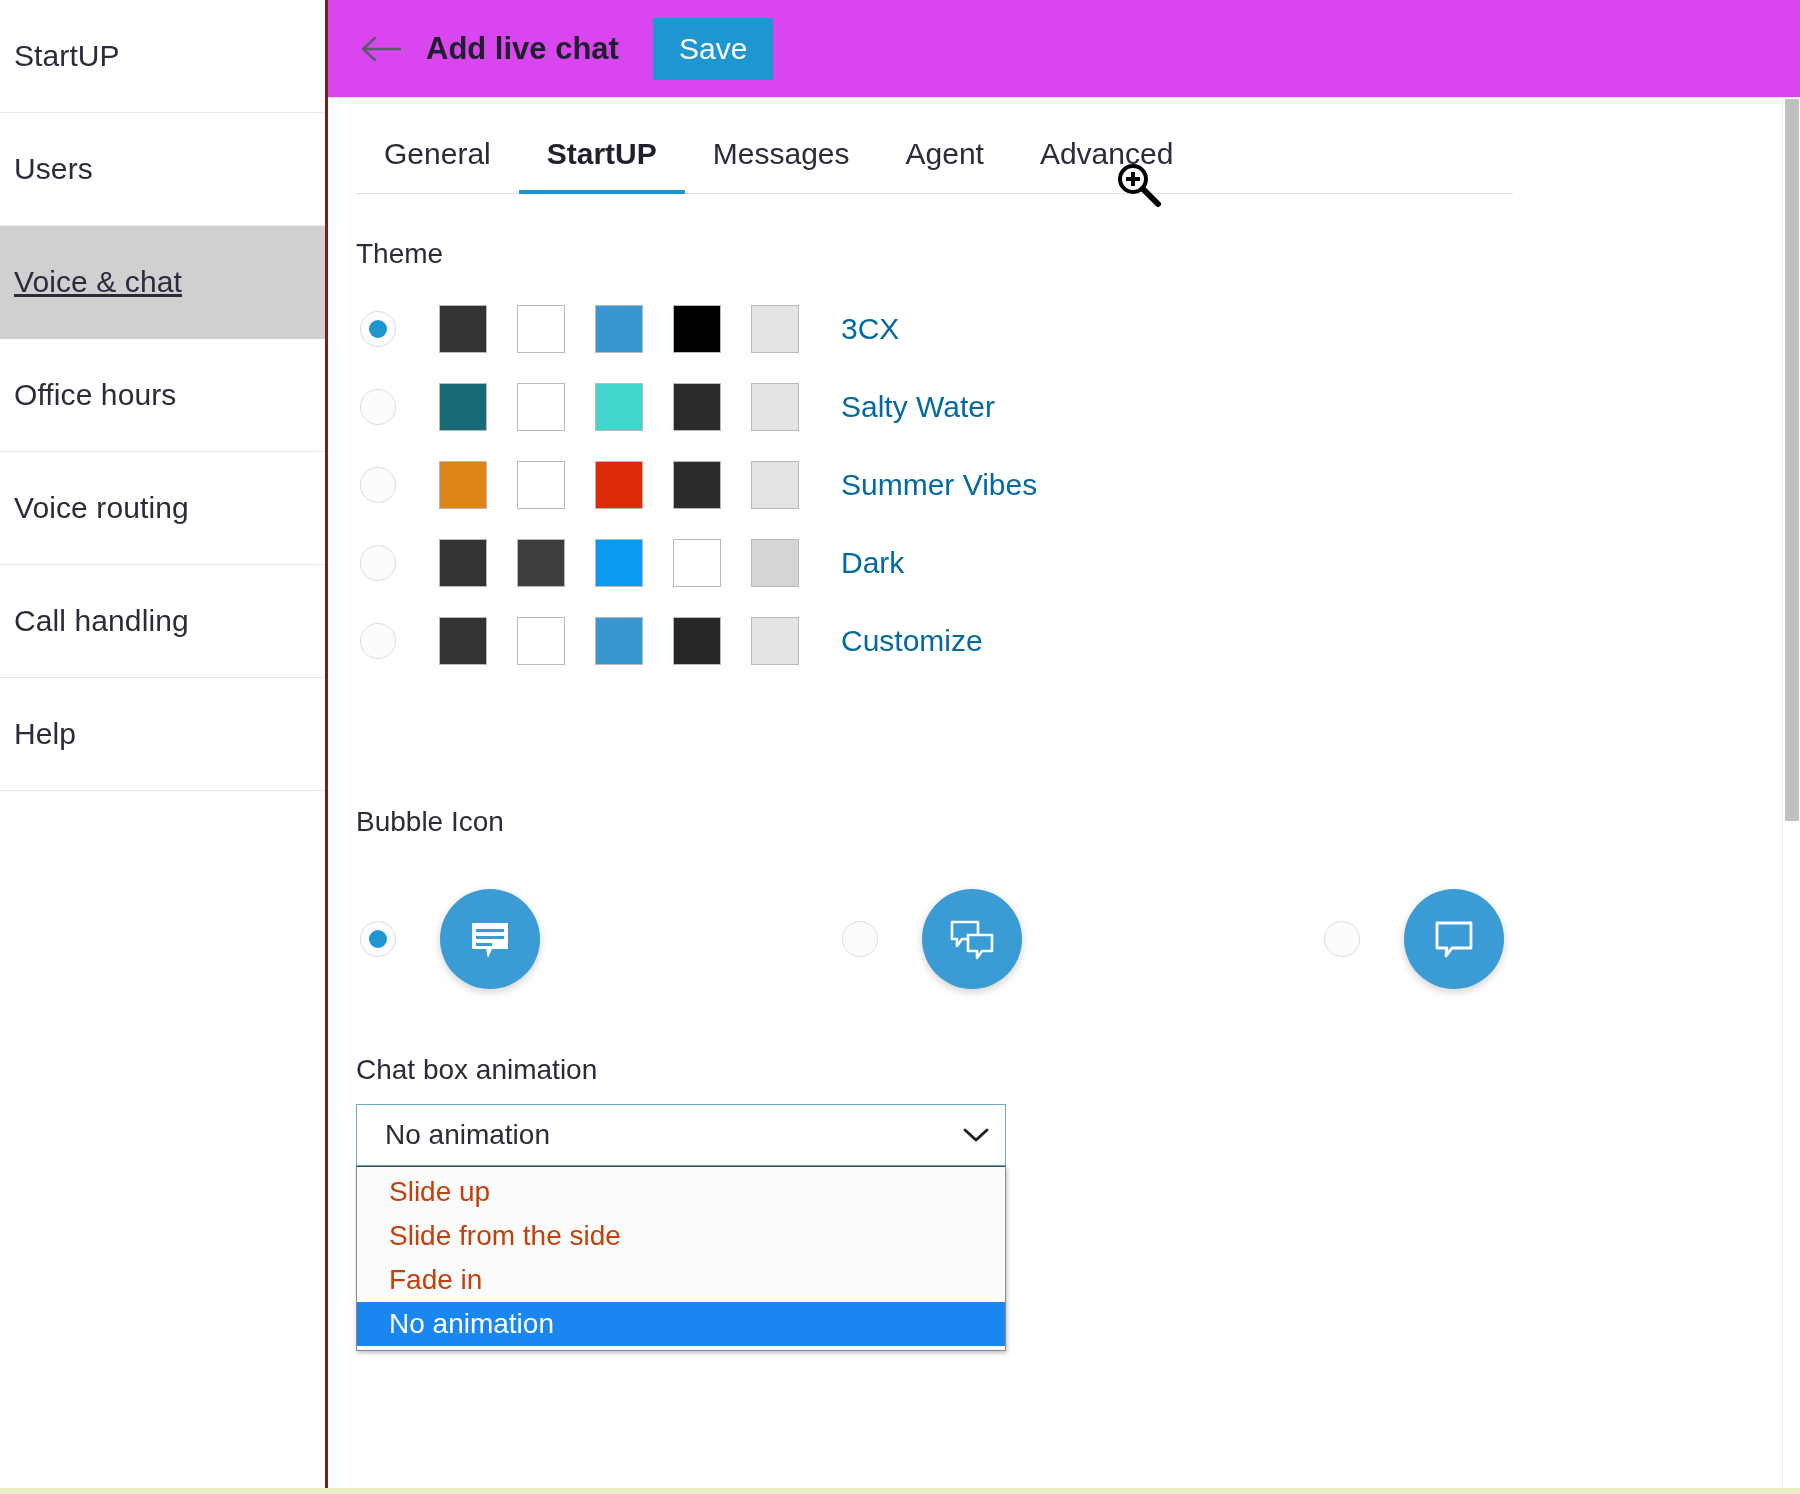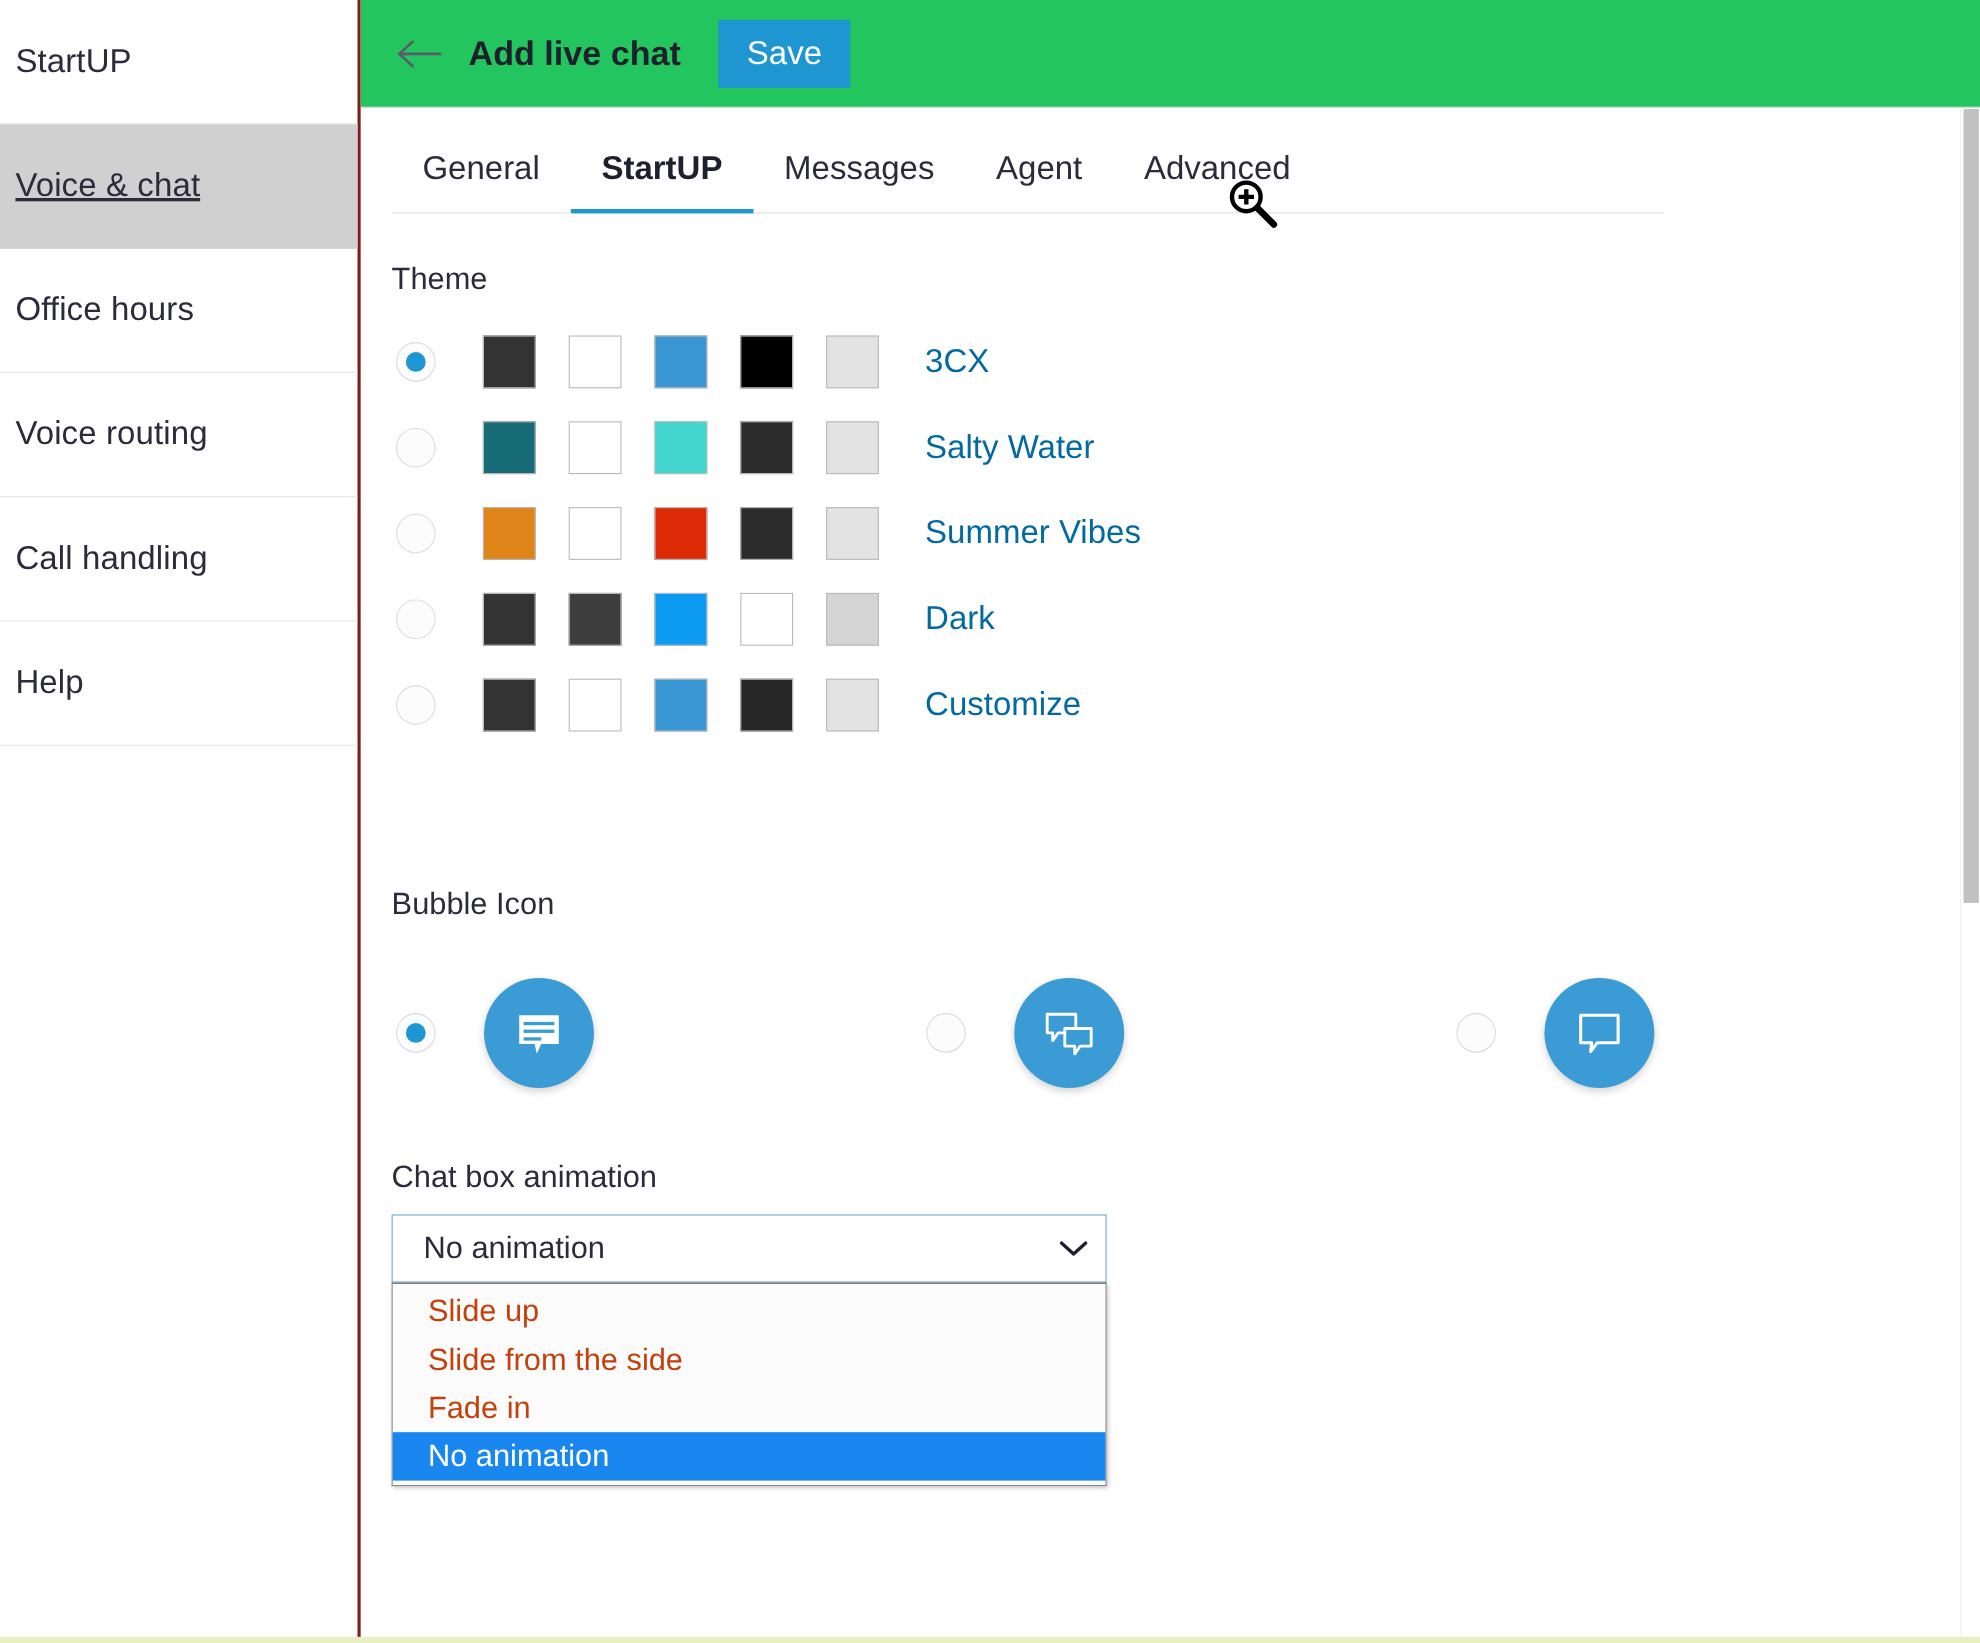--- a/index.html
+++ b/index.html
@@ -50,21 +50,21 @@
     background: #ffffff;
     overflow: hidden;
   }
 
   .topbar {
     height: 98px;
     display: flex;
     align-items: center;
     padding-left: 28px;
     border-bottom: 1px solid #e6e6e6;
-    background: #22c55e;
+    background: #d946ef;
   }
   .back-arrow {
     width: 52px; height: 52px;
     display: flex; align-items: center; justify-content: center;
     cursor: pointer;
     margin-right: 18px;
   }
   .page-title {
     font-size: 31px;
     font-weight: bold;
@@ -274,20 +274,23 @@
   }
 </style>
 </head>
 <body>
 
 <div id="app">
 
   <nav class="sidebar">
     <div class="side-item brand">
       <span>StartUP</span>
+    </div>
+    <div class="side-item">
+      <span>Users</span>
     </div>
     <div class="side-item active">
       <span>Voice &amp; chat</span>
     </div>
     <div class="side-item">
       <span>Office hours</span>
     </div>
     <div class="side-item">
       <span>Voice routing</span>
     </div>

